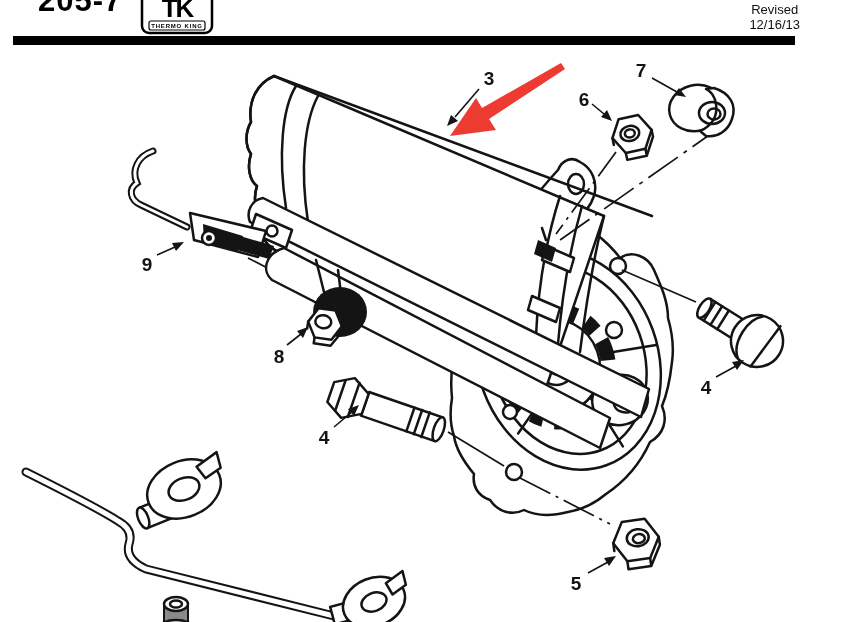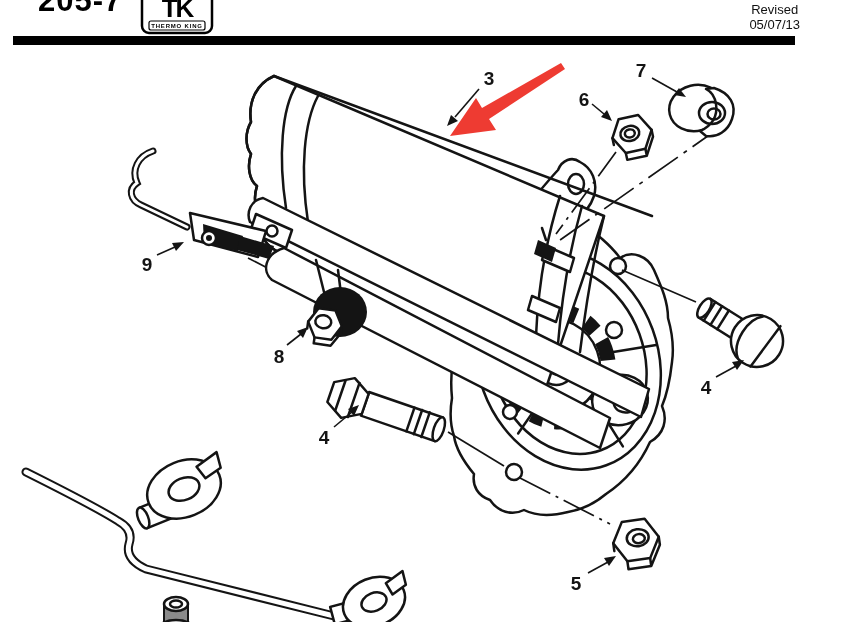--- a/index.html
+++ b/index.html
@@ -255,18 +255,18 @@
     <svg width="74" height="44" viewBox="0 0 74 44">
       <rect x="2" y="2" width="70" height="40" rx="7" fill="#fff" stroke="#000" stroke-width="2.5"></rect>
       <text x="37" y="26" text-anchor="middle" font-family="Liberation Sans, sans-serif" font-size="26" font-weight="bold" letter-spacing="-2" fill="#000">TK</text>
       <rect x="9" y="30" width="56" height="9" rx="2" fill="#fff" stroke="#000" stroke-width="1.2"></rect>
       <text x="37" y="37" text-anchor="middle" font-family="Liberation Sans, sans-serif" font-size="6" font-weight="bold" letter-spacing="0.8" fill="#000">THERMO KING</text>
     </svg>
   </div>
 
   <div class="revised">
     <div>Revised</div>
-    <div>05/07/13</div>
+    <div>12/16/13</div>
   </div>
 
   <div class="bar"></div>
 
 </div>
 
 </body></html>

